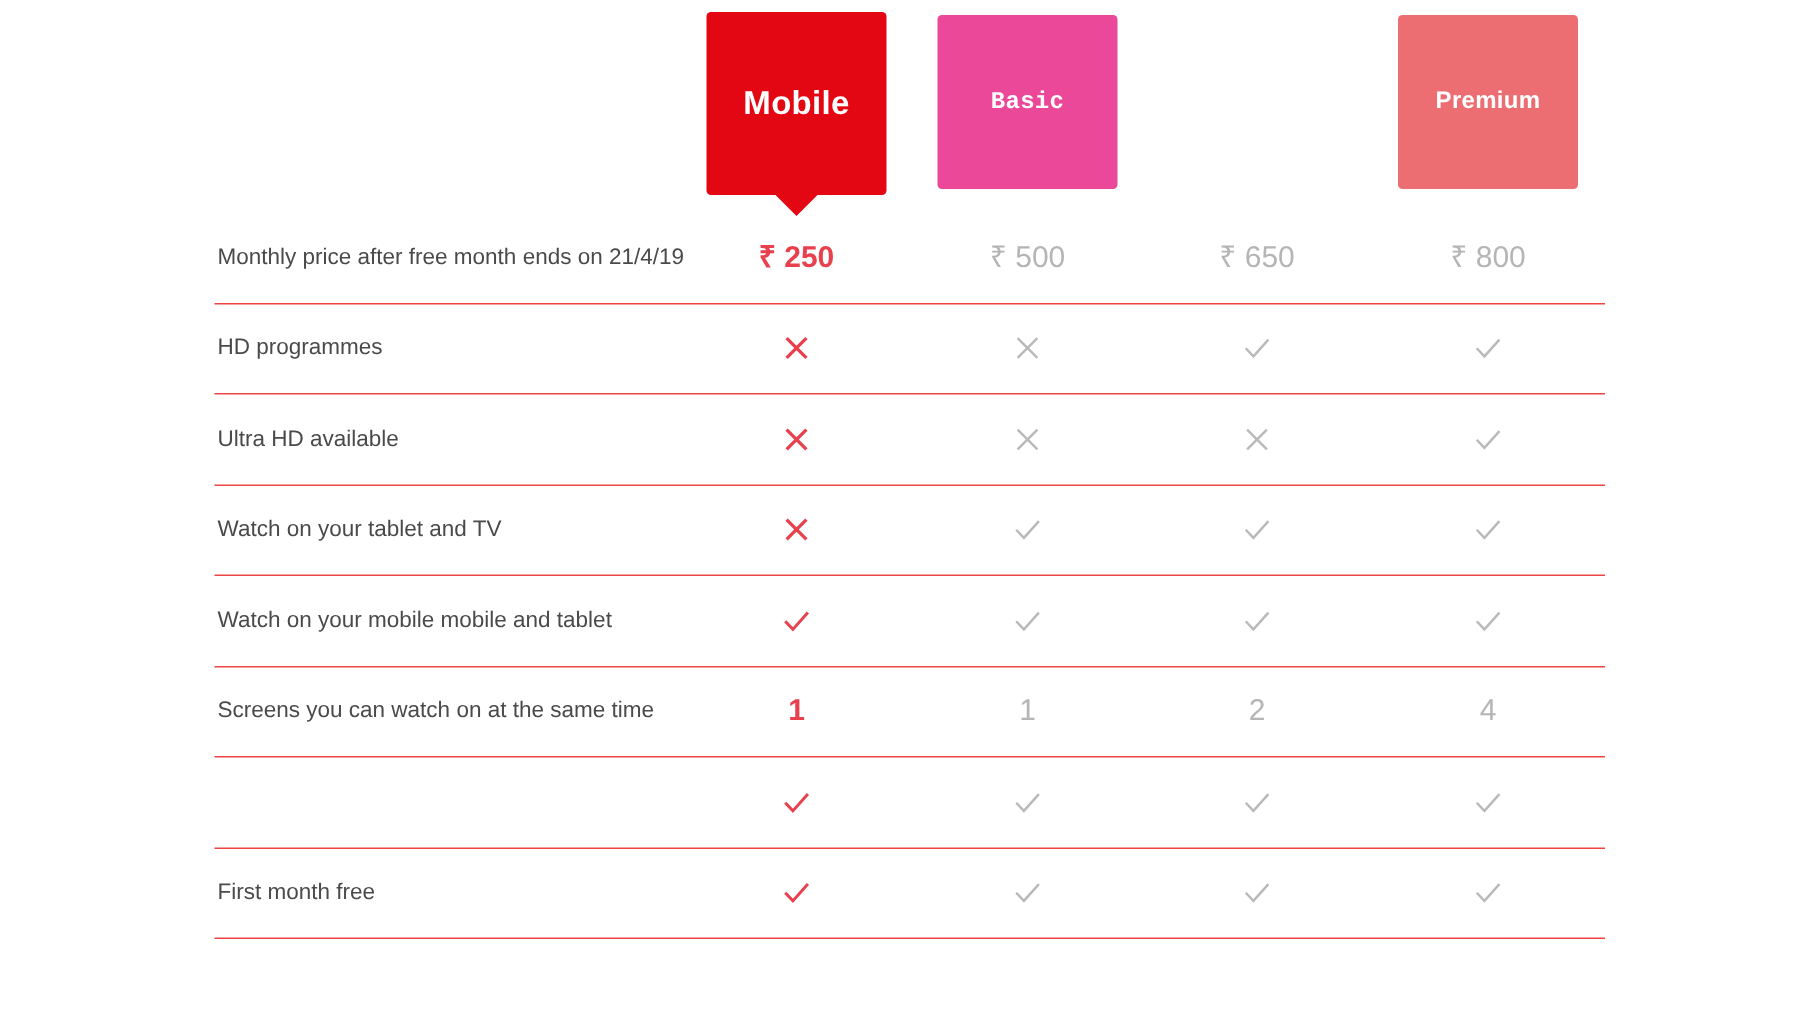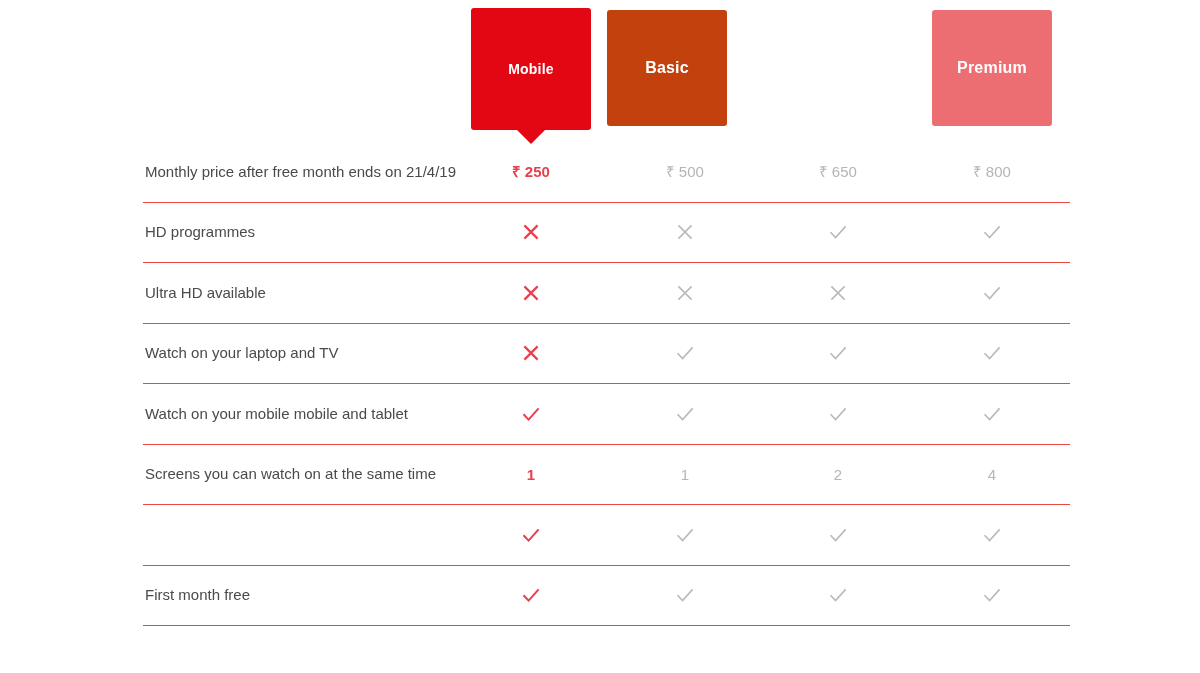--- a/index.html
+++ b/index.html
@@ -47,21 +47,21 @@
     font-weight: bold;
     letter-spacing: 0.2px;
     line-height: 1;
     text-align: center;
   }
   .tab.is-active {
     top: 8px;
     height: 122px;
   }
   .tab.is-active .tab-label {
-    font-size: 14px;
+    font-size: 22px;
   }
   .tab-pointer {
     position: absolute;
     top: 130px;
     width: 0;
     height: 0;
     border-left: 14px solid transparent;
     border-right: 14px solid transparent;
     border-top: 14px solid #e30613;
   }
@@ -98,21 +98,21 @@
     top: 0;
     height: 59.5px;
     width: 120px;
     display: flex;
     align-items: center;
     justify-content: center;
   }
 
   
   .val {
-    font-size: 15px;
+    font-size: 20px;
     color: #b5b5b5;
     line-height: 1;
   }
   .val.is-accent {
     color: #e8414d;
     font-weight: bold;
   }
 
   
   .mark {
@@ -137,21 +137,21 @@
 </head>
 <body>
 
 <div class="plan-compare">
 
   <div class="tabs-row">
       <div class="tab is-active" style="left: 471px; background: rgb(227, 6, 19);">
         <span class="tab-label">Mobile</span>
       </div>
       <div class="tab-pointer" style="left: 517px; border-top-color: rgb(227, 6, 19);"></div>
-      <div class="tab" style="left: 607px; background: #c2410c;">
+      <div class="tab" style="left: 625px; background: #ec4899; font-family: Liberation Mono, monospace;">
         <span class="tab-label">Basic</span>
       </div>
       <div class="tab" style="left: 932px; background: rgb(236, 110, 115);">
         <span class="tab-label">Premium</span>
       </div>
     </div>
 
   <div class="rows">
       <div class="row">
         <div class="row-label">Monthly price after free month ends on 21/4/19</div>
@@ -208,21 +208,21 @@
             <path d="M4.4 4.4 L17.6 17.6 M17.6 4.4 L4.4 17.6"></path>
           </svg>
         </div>
         <div class="cell" style="left: 789px;">
           <svg viewBox="0 0 22 22" class="mark mark-check">
             <path d="M3.5 11.2 L8.6 16.6 L18.6 5.4"></path>
           </svg>
         </div>
       </div>
       <div class="row">
-        <div class="row-label">Watch on your laptop and TV</div>
+        <div class="row-label">Watch on your tablet and TV</div>
         <div class="cell" style="left: 328px;">
           <svg viewBox="0 0 22 22" class="mark mark-cross is-accent">
             <path d="M4.4 4.4 L17.6 17.6 M17.6 4.4 L4.4 17.6"></path>
           </svg>
         </div>
         <div class="cell" style="left: 482px;">
           <svg viewBox="0 0 22 22" class="mark mark-check">
             <path d="M3.5 11.2 L8.6 16.6 L18.6 5.4"></path>
           </svg>
         </div>

